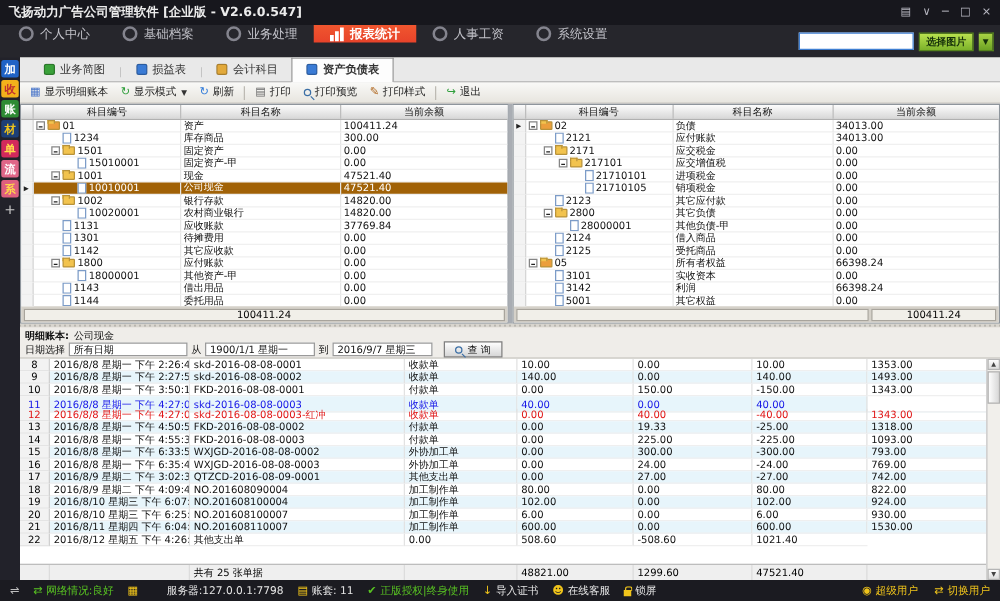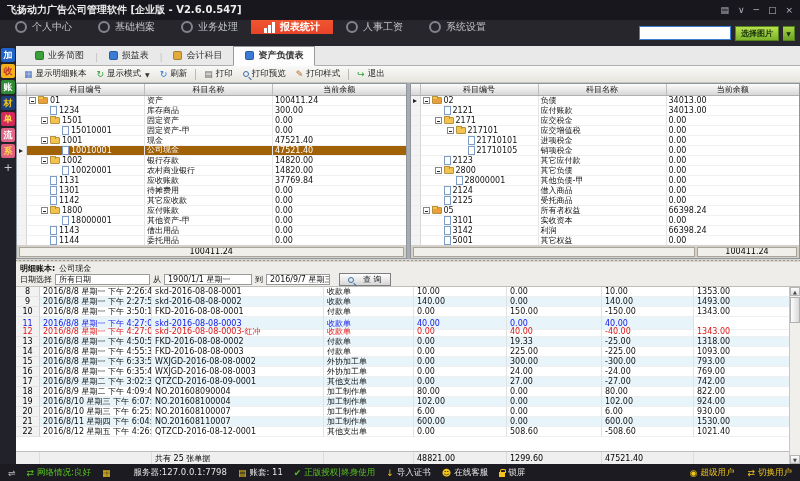--- a/index.html
+++ b/index.html
@@ -76,21 +76,21 @@
   .tbox{background:#f1efe9;border:1px solid #a8a49c;height:10px;font-size:8px;display:flex;align-items:center;justify-content:center;overflow:hidden;}
 
   .splitter{flex:0 0 3px;background:#d8d5ce;background-image:radial-gradient(#9a978f 20%,transparent 22%);background-size:4px 3px;background-position:center;background-repeat:repeat-x;}
 
   
   .filter{flex:0 0 25px;background:#efede9;border-bottom:1px solid #c0beb8;padding:1px 4px 0;font-size:8px;color:#111;}
   .fl1{height:10px;display:flex;align-items:center;gap:4px;}
   .fl2{height:13px;display:flex;align-items:center;gap:3px;}
   .finput{background:#fff;border:1px solid #9a9a9a;height:11px;display:flex;align-items:center;padding:0 3px;overflow:hidden;white-space:nowrap;}
   .qbtn{height:13px;border:1px solid #7f7f7f;background:linear-gradient(#fefefe,#d6d6d6);display:flex;align-items:center;
-        gap:9px;padding:0 8px;margin-left:6px;cursor:pointer;white-space:nowrap;}
+        gap:4px;padding:0 8px;margin-left:6px;cursor:pointer;white-space:nowrap;}
 
   
   .dtable{flex:1;display:flex;min-height:0;background:#fff;}
   .dmain{flex:1;display:flex;flex-direction:column;min-width:0;}
   .dgrid{display:grid;grid-template-columns:24px 112px 172px 90px 93px 95px 92px 1fr;}
   .dhead{flex:0 0 12px;background:linear-gradient(#fbfbfb,#d8d8d8);border-bottom:1px solid #b0b0b0;font-size:8px;}
   .dhead .hc{border-right:1px solid #c2c2c2;display:flex;align-items:center;justify-content:center;overflow:hidden;white-space:nowrap;}
   .dbody{flex:1;overflow:hidden;}
   .drow{height:10px;font-size:8px;cursor:default;}
   .drow .n{background:#f2f2f2;border-right:1px solid #d0d0d0;border-bottom:1px solid #e4e4e4;display:flex;align-items:center;justify-content:center;}
@@ -582,21 +582,21 @@
         <div class="fl1">
           <b>明细账本:</b>
           <span>公司现金</span>
         </div>
         <div class="fl2">
           <span>日期选择</span>
           <span class="finput" style="width:95px">所有日期</span>
           <span>从</span>
           <span class="finput" style="width:88px">1900/1/1 星期一</span>
           <span>到</span>
-          <span class="finput" style="width:64px">2016/9/7 星期三</span>
+          <span class="finput" style="width:80px">2016/9/7 星期三</span>
           <span class="qbtn">
             <span class="mag"></span>
             <span>查 询</span>
           </span>
         </div>
       </div>
 
       <div class="dtable">
         <div class="dmain">
           <div class="dbody" id="dbody">
@@ -736,21 +736,20 @@
                 <div class="c">NO.201608110007</div>
                 <div class="c">加工制作单</div>
                 <div class="c">600.00</div>
                 <div class="c">0.00</div>
                 <div class="c">600.00</div>
                 <div class="c" style="border-right: none;">1530.00</div>
               </div>
               <div class="drow dgrid">
                 <div class="n">22</div>
                 <div class="c">2016/8/12 星期五 下午 4:26:48</div>
-                <div class="c">QTZCD-2016-08-12-0001</div>
                 <div class="c">其他支出单</div>
                 <div class="c">0.00</div>
                 <div class="c">508.60</div>
                 <div class="c">-508.60</div>
                 <div class="c" style="border-right: none;">1021.40</div>
               </div>
             </div>
           <div class="dfoot dgrid">
             <div class="fc"></div>
             <div class="fc"></div>

